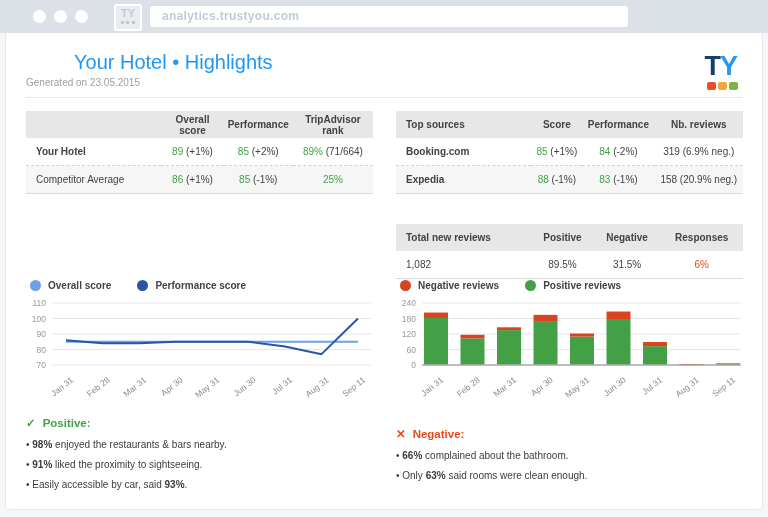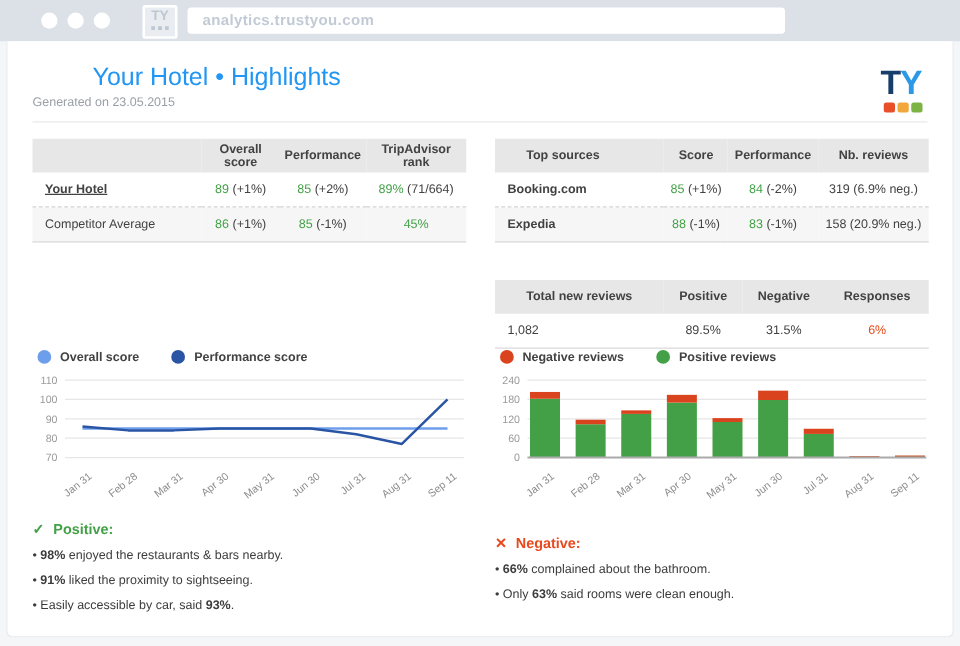--- a/index.html
+++ b/index.html
@@ -25,21 +25,21 @@
   .logo{position:absolute;right:24px;top:20px;text-align:right;line-height:1;}
   .logo .lt{font-size:27px;font-weight:bold;color:#173e6b;letter-spacing:-1px;}
   .logo .ly{font-size:27px;font-weight:bold;color:#2b99e8;}
   .bubbles{display:flex;gap:2px;justify-content:flex-end;margin-top:2px;}
   .bubbles i{width:9px;height:8px;border-radius:2px;display:block;}
   .divider{position:absolute;left:20px;right:20px;top:64px;height:1px;background:#e9e9e9;}
   
   .tbl{position:absolute;width:347px;}
   .tbl table{width:100%;border-collapse:collapse;font-size:10px;color:#424242;}
   .tbl thead th{background:#e7e7e7;height:27px;font-weight:bold;text-align:center;padding:0 4px;}
-  .tbl thead th:first-child{text-align:left;padding-left:25px;width:39%;}
+  .tbl thead th:first-child{text-align:left;padding-left:10px;width:39%;}
   .tbl tbody td{height:27px;text-align:center;border-top:1px dashed #d2d2d2;padding:0 4px;}
   .tbl tbody tr:first-child td{border-top:none;}
   .tbl tbody tr:last-child td{border-bottom:1px solid #dadada;}
   .tbl tbody td:first-child{text-align:left;padding-left:10px;}
   .tbl tr.alt td{background:#f6f6f6;}
   .cell-note{color:#424242;}
   
   .chart{position:absolute;width:347px;}
   .legend{display:flex;gap:26px;align-items:center;margin:0 0 6px 4px;
           font-size:10px;font-weight:bold;color:#424242;}
@@ -85,30 +85,30 @@
         <thead>
           <tr>
             <th></th>
             <th>Overall score</th>
             <th>Performance</th>
             <th>TripAdvisor rank</th>
           </tr>
         </thead>
         <tbody>
           <tr>
-            <td style="font-weight: bold; text-decoration: underline;">Your Hotel</td>
+            <td style="font-weight: bold;">Your Hotel</td>
             <td><span style="color: rgb(67, 160, 71);">89</span><span class="cell-note"> (+1%)</span></td>
             <td><span style="color: rgb(67, 160, 71);">85</span><span class="cell-note"> (+2%)</span></td>
             <td><span style="color: rgb(67, 160, 71);">89%</span><span class="cell-note"> (71/664)</span></td>
           </tr>
           <tr class="alt">
             <td>Competitor Average</td>
             <td><span style="color: rgb(67, 160, 71);">86</span><span class="cell-note"> (+1%)</span></td>
             <td><span style="color: rgb(67, 160, 71);">85</span><span class="cell-note"> (-1%)</span></td>
-            <td><span style="color: rgb(67, 160, 71);">45%</span></td>
+            <td><span style="color: rgb(67, 160, 71);">25%</span></td>
           </tr>
         </tbody>
       </table>
     </div>
   <div class="tbl" style="left:390px;top:78px;">
       <table>
         <thead>
           <tr>
             <th>Top sources</th>
             <th>Score</th>

